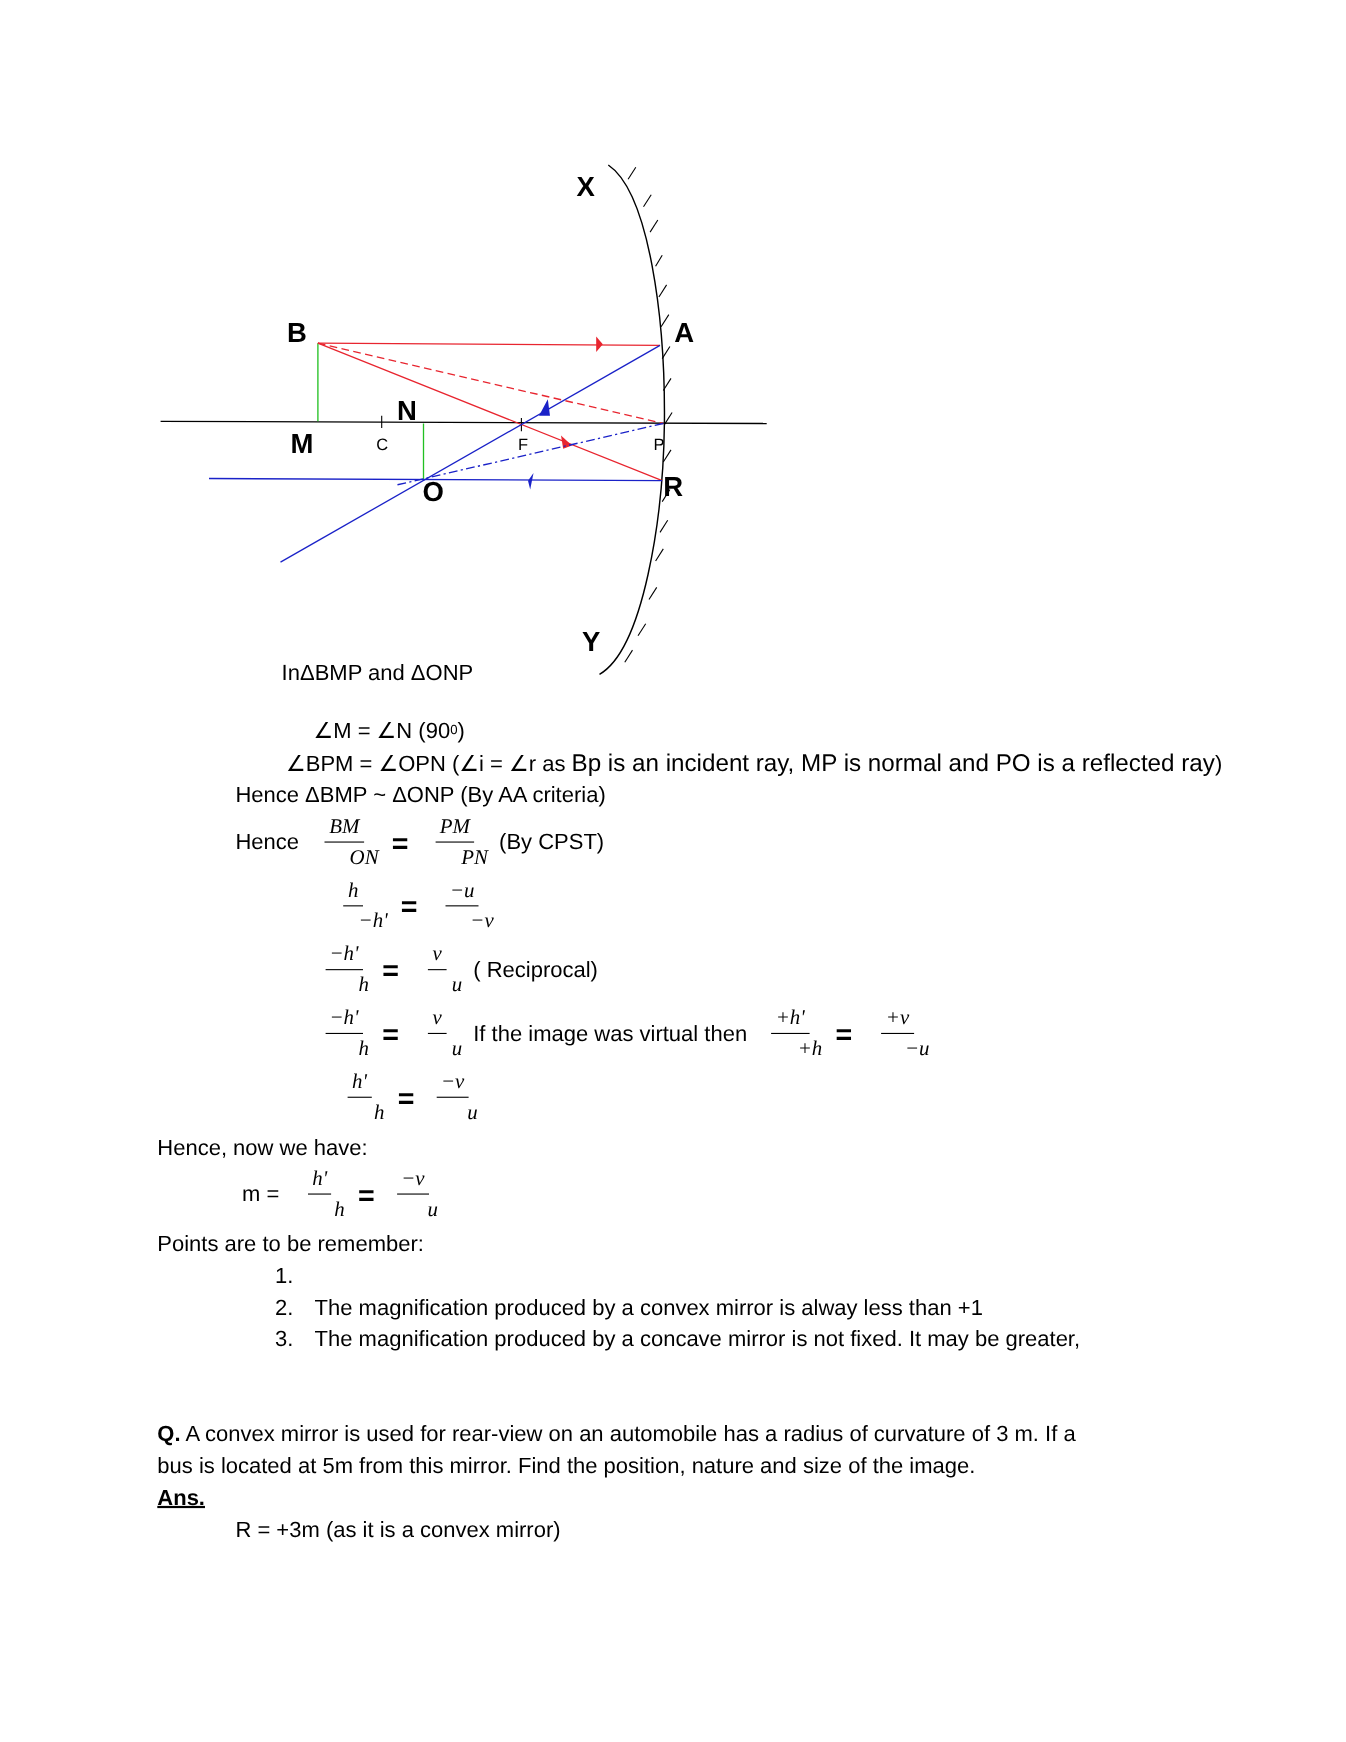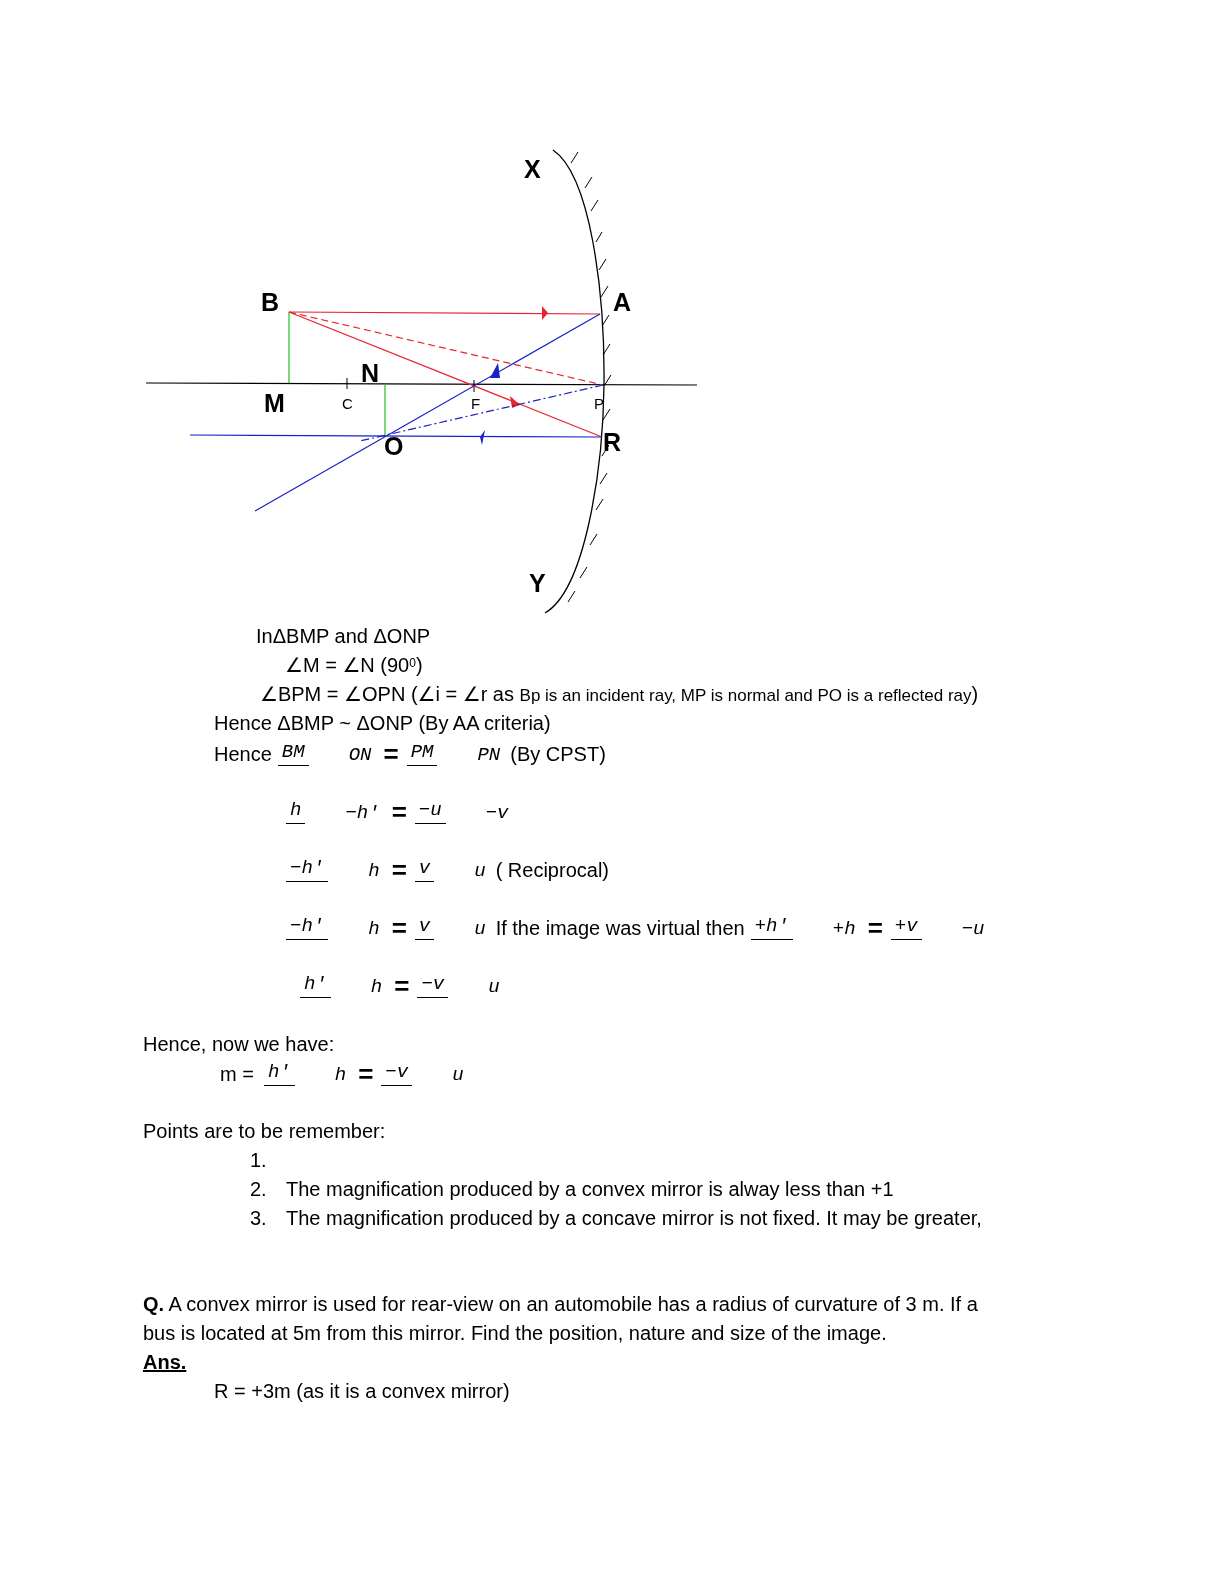--- a/index.html
+++ b/index.html
@@ -1,22 +1,22 @@
 <!DOCTYPE html>
 <html><head>
 <meta charset="utf-8">
 <style>
   html, body { margin: 0; padding: 0; background: #ffffff; }
   body { width: 1224px; height: 1584px; position: relative; overflow: hidden;
          font-family: "Liberation Sans", sans-serif; color: #000; }
   .abs { position: absolute; white-space: nowrap; }
   .t { font-size: 20px; line-height: 24px; }
-  .small { font-size: 17px; }
-  .frac { display: inline-flex; flex-direction: row; align-items: center; vertical-align: middle;
-          font-family: Liberation Mono, monospace; font-style: italic; font-size: 19px; line-height: 22px; justify-content: space-between; }
+  .small { font-size: 22px; }
+  .frac { display: inline-flex; flex-direction: column; align-items: center; vertical-align: middle;
+          font-family: Liberation Serif, serif; font-style: italic; font-size: 19px; line-height: 22px; justify-content: space-between; }
   .frac .num { padding: 0 4px 2px 4px; border-bottom: 1.3px solid #000; }
   .frac .den { padding: 3px 4px 0 4px; margin-left: 36px; }
   .eq { display: inline-block; font-size: 26px; font-weight: bold; margin: 0 8px; vertical-align: middle; }
   .row { display: flex; align-items: center; }
   .sup { font-size: 12px; vertical-align: top; position: relative; top: -2px; }
   svg text { font-family: "Liberation Sans", sans-serif; }
   .lbl-big { font-size: 25px; font-weight: bold; }
   .lbl-small { font-size: 15px; }
   .li { display: flex; }
   .li .n { width: 36px; text-align: left; }
@@ -75,21 +75,21 @@
   <text class="lbl-big" x="261" y="311">B</text>
   <text class="lbl-big" x="264" y="412">M</text>
   <text class="lbl-small" x="342" y="409">C</text>
   <text class="lbl-big" x="361" y="382">N</text>
   <text class="lbl-small" x="471" y="409">F</text>
   <text class="lbl-small" x="594" y="409">P</text>
   <text class="lbl-big" x="603" y="451">R</text>
   <text class="lbl-big" x="384" y="455">O</text>
 </svg>
 
-<div class="abs t" style="left:256px;top:624px">InΔBMP and ΔONP</div>
+<div class="abs t" style="left:256px;top:600px">InΔBMP and ΔONP</div>
 <div class="abs t" style="left:285px;top:653px">
   <span>∠M = ∠N (90</span><span class="sup">0</span><span>)</span>
 </div>
 <div class="abs t" style="left:260px;top:682px">
   <span>∠BPM = ∠OPN (∠i = ∠r as </span><span class="small">Bp is an incident ray, MP is normal and  PO is a reflected ray</span><span>)</span>
 </div>
 <div class="abs t" style="left:214px;top:711px">Hence ΔBMP ~ ΔONP (By AA criteria)</div>
 
 <div class="abs t row" style="left:214px;top:741px">
   <span style="margin-right:6px">Hence</span>

